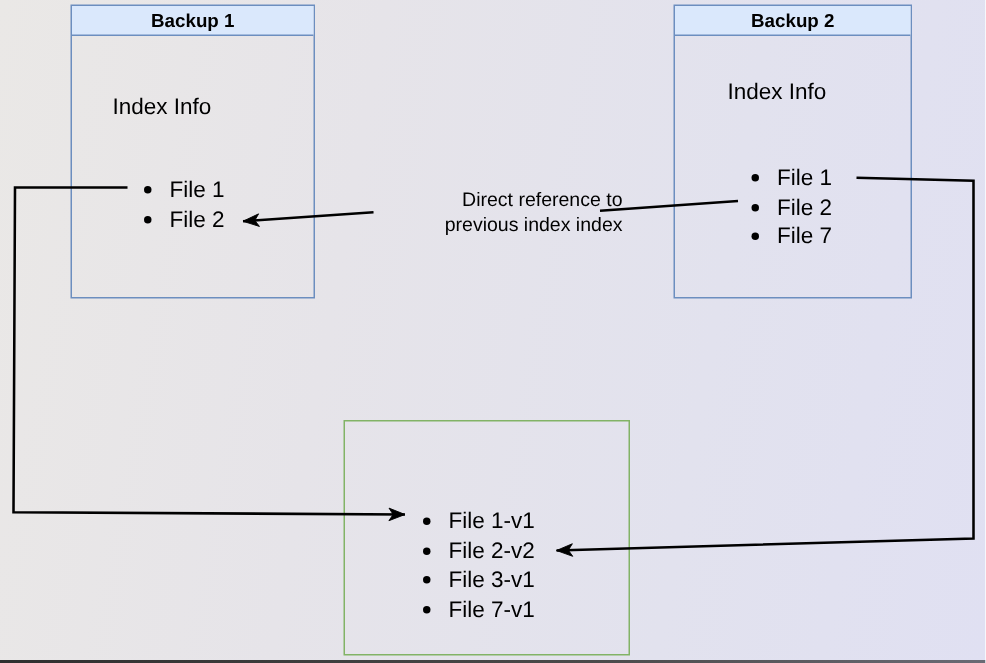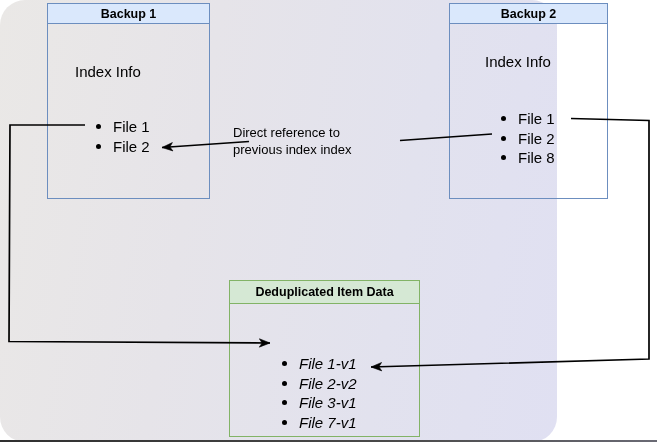--- a/index.html
+++ b/index.html
@@ -4,23 +4,22 @@
 <style>
   :root{
     --blue-fill:#dae8fc; --blue-border:#6c8ebf;
     --green-fill:#d5e8d4; --green-border:#82b366;
     --line-color:#000000; --text-color:#000000;
   }
   *{margin:0;padding:0;box-sizing:border-box;}
   html,body{width:657px;height:442px;overflow:hidden;}
   body{font-family:"Liberation Sans", sans-serif;color:var(--text-color);}
   .canvas{
-    position:relative;width:557px;height:442px;
+    position:relative;width:657px;height:442px;
     background:linear-gradient(100deg,#eae8e6 0%,#e6e4e9 35%,#e2e2ee 70%,#e0e0f2 100%);
-    border-radius:25px;
   }
   .bottom-edge{
     position:absolute;left:0;bottom:0;width:657px;height:2px;
     background:linear-gradient(to right,#2f2f2f,#4a4a4a 60%,#6a6a74);
   }
   .node{position:absolute;border:1px solid;background:transparent;}
   .node.blue{border-color:var(--blue-border);}
   .node.green{border-color:var(--green-border);}
   .node-header{
     position:absolute;left:0;top:0;width:100%;
@@ -33,24 +32,24 @@
   .bullet-list{position:absolute;}
   .li{display:flex;align-items:center;height:19.5px;font-size:15px;white-space:nowrap;}
   .dot{width:5px;height:5px;border-radius:50%;background:var(--text-color);margin-right:12px;flex:0 0 auto;}
   #backup1-box{left:47px;top:3px;width:163px;height:196px;}
   #backup1-box .subtitle{left:27px;top:59px;}
   #backup1-box .bullet-list{left:48px;top:113px;}
   #backup2-box{left:449px;top:3px;width:159px;height:196px;}
   #backup2-box .subtitle{left:35px;top:49px;}
   #backup2-box .bullet-list{left:51px;top:105px;}
   #dedup-box{left:229px;top:280px;width:191px;height:157px;}
-  #dedup-box .bullet-list{left:52px;top:73px;font-style:italic;}
+  #dedup-box .bullet-list{left:52px;top:57px;}
   .edge-label{
     position:absolute;left:233px;top:125px;width:182px;
-    text-align:left;font-size:13px;line-height:16.5px;white-space:nowrap;
+    text-align:right;font-size:13px;line-height:16.5px;white-space:nowrap;
   }
   svg.edges{position:absolute;left:0;top:0;z-index:10;pointer-events:none;color:var(--line-color);}
   svg.edges path.wire{fill:none;stroke:currentColor;stroke-width:1.7px;stroke-linejoin:miter;}
 </style>
 </head>
 <body>
 
 <div class="canvas">
 
   <div class="node blue" id="backup1-box">
@@ -79,29 +78,26 @@
       <div class="li">
         <span class="dot"></span>
         <span>File 1</span>
       </div>
       <div class="li">
         <span class="dot"></span>
         <span>File 2</span>
       </div>
       <div class="li">
         <span class="dot"></span>
-        <span>File 8</span>
+        <span>File 7</span>
       </div>
     </div>
   </div>
 
   <div class="node green" id="dedup-box">
-    <div class="node-header">
-      <span>Deduplicated Item Data</span>
-    </div>
     <div class="bullet-list">
       <div class="li">
         <span class="dot"></span>
         <span>File 1-v1</span>
       </div>
       <div class="li">
         <span class="dot"></span>
         <span>File 2-v2</span>
       </div>
       <div class="li">

